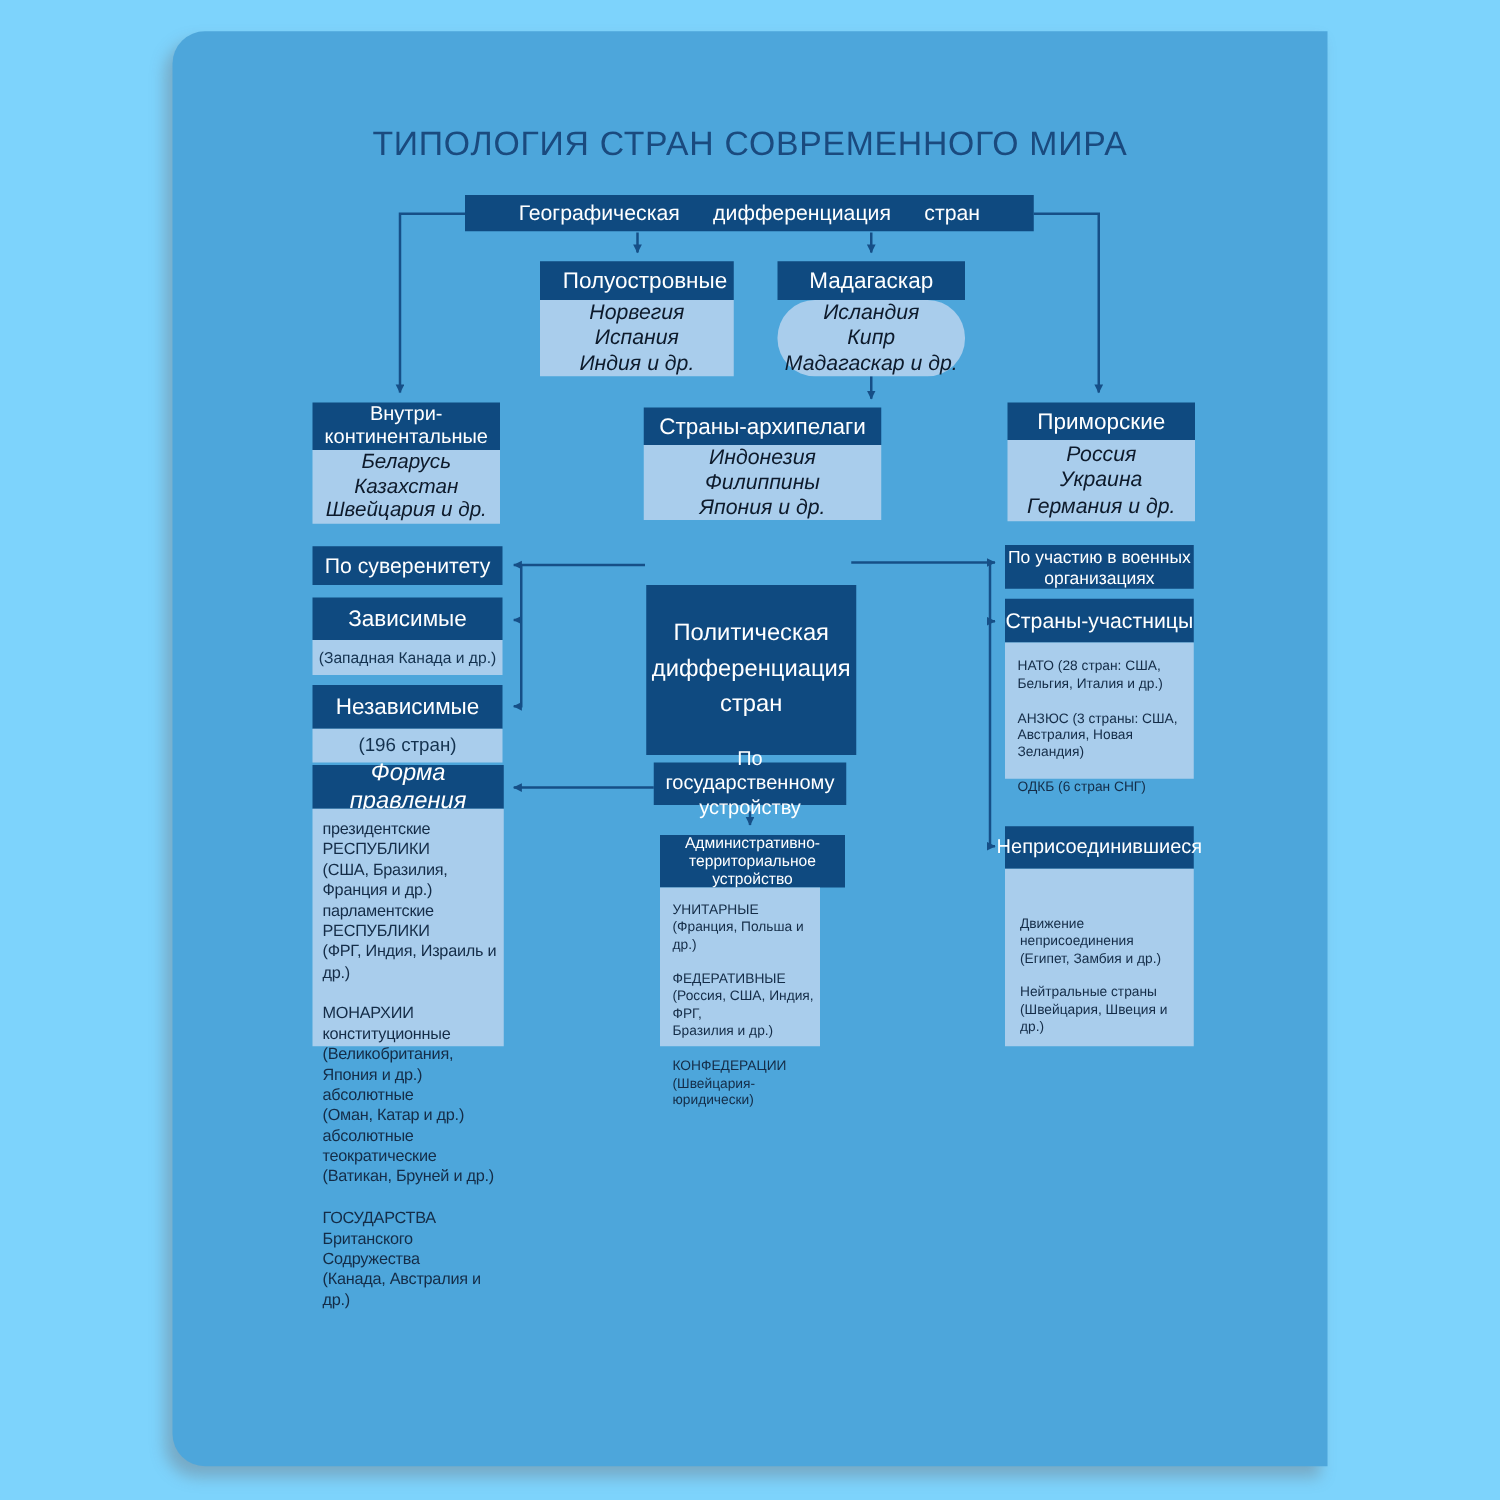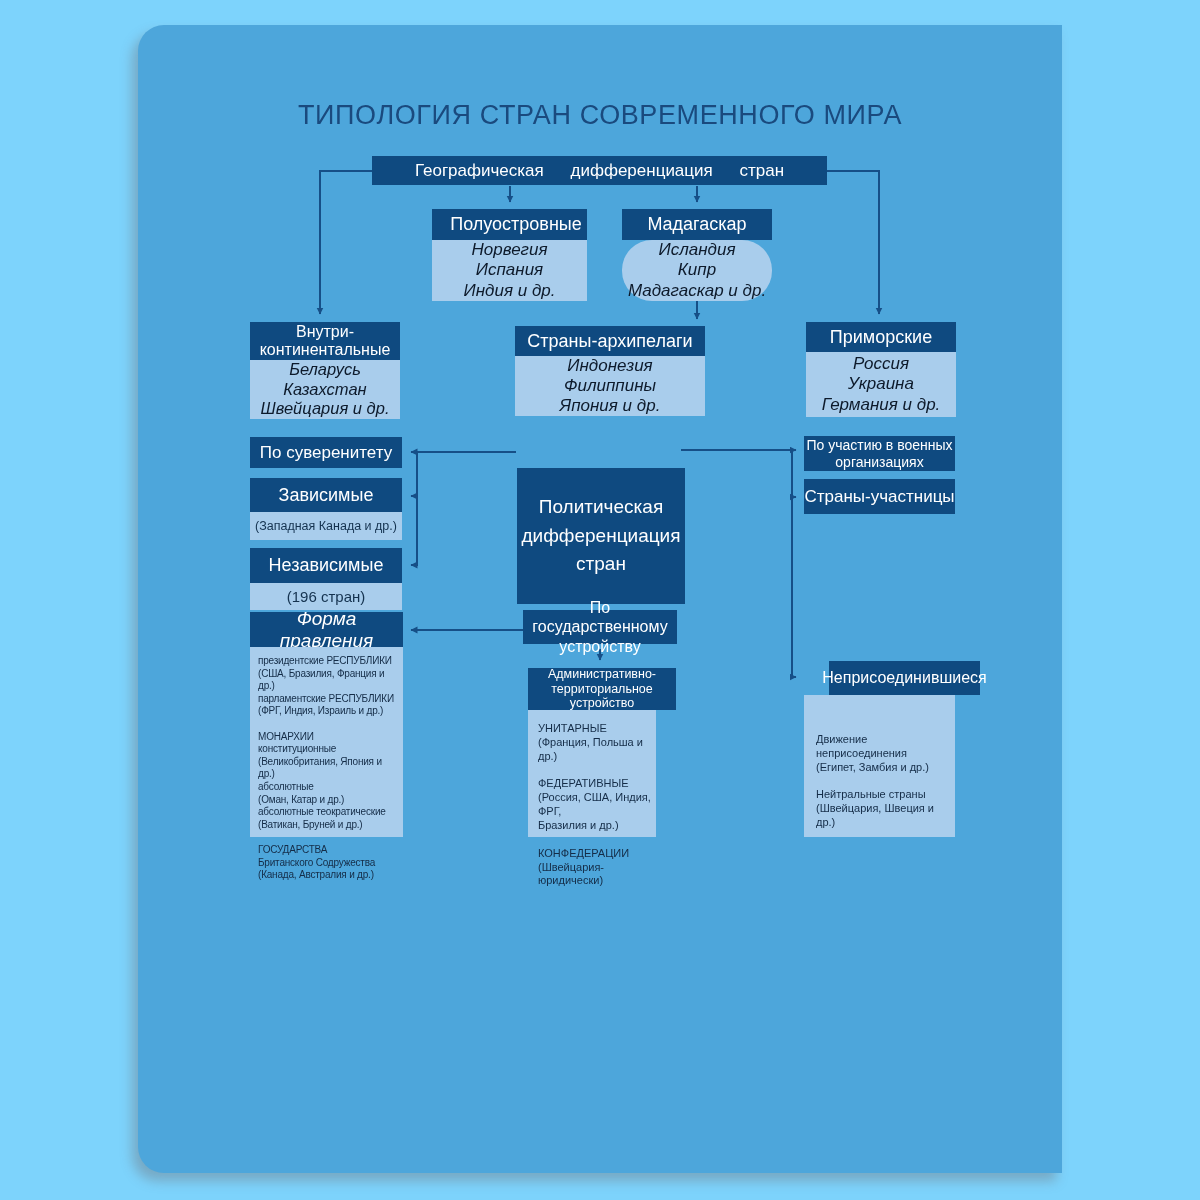--- a/index.html
+++ b/index.html
@@ -82,21 +82,21 @@
 дифференциация
 стран</div>
 
   <div class="abs box-dark" style="left:250px;top:437px;width:152px;height:31px;font-size:17px;">По суверенитету</div>
   <div class="abs box-dark" style="left:250px;top:478px;width:152px;height:34px;font-size:18px;">Зависимые</div>
   <div class="abs box-light note" style="left:250px;top:512px;width:152px;height:28px;font-size:12.5px;">(Западная Канада и др.)</div>
   <div class="abs box-dark" style="left:250px;top:548px;width:152px;height:35px;font-size:18px;">Независимые</div>
   <div class="abs box-light note" style="left:250px;top:583px;width:152px;height:27px;font-size:15px;">(196 стран)</div>
 
   <div class="abs box-dark" style="left:250px;top:612px;width:153px;height:35px;font-size:19px;font-style:italic;">Форма правления</div>
-  <div class="abs box-light small-body" style="left:250px;top:647px;width:153px;height:190px;padding:8px 4px 16px 8px;font-size:10px;letter-spacing:-0.2px;">президентские РЕСПУБЛИКИ
+  <div class="abs box-light small-body" style="left:250px;top:647px;width:153px;height:190px;padding:8px 4px 16px 8px;font-size:13px;letter-spacing:-0.2px;">президентские РЕСПУБЛИКИ
 (США, Бразилия, Франция и др.)
 парламентские РЕСПУБЛИКИ
 (ФРГ, Индия, Израиль и др.)
 
 МОНАРХИИ
 конституционные
 (Великобритания, Япония и др.)
 абсолютные
 (Оман, Катар и др.)
 абсолютные теократические
@@ -117,20 +117,27 @@
 ФЕДЕРАТИВНЫЕ
 (Россия, США, Индия, ФРГ,
 Бразилия и др.)
 
 КОНФЕДЕРАЦИИ
 (Швейцария-юридически)</div>
 
   <div class="abs box-dark" style="left:804px;top:436px;width:151px;height:35px;font-size:14px;line-height:1.2;">По участию в военных
 организациях</div>
   <div class="abs box-dark" style="left:804px;top:479px;width:151px;height:35px;font-size:17px;">Страны-участницы</div>
-  <div class="abs box-dark" style="left:804px;top:661px;width:151px;height:34px;font-size:16px;margin-left:25px;">Неприсоединившиеся</div>
+  <div class="abs box-light small-body" style="left:804px;top:514px;width:151px;height:109px;padding:13px 2px 0 10px;">НАТО (28 стран: США,
+Бельгия, Италия и др.)
+
+АНЗЮС (3 страны: США,
+Австралия, Новая Зеландия)
+
+ОДКБ (6 стран СНГ)</div>
+  <div class="abs box-dark" style="left:804px;top:661px;width:151px;height:34px;font-size:16px;">Неприсоединившиеся</div>
   <div class="abs box-light small-body" style="left:804px;top:695px;width:151px;height:142px;padding:38px 2px 0 12px;">Движение
 неприсоединения
 (Египет, Замбия и др.)
 
 Нейтральные страны
 (Швейцария, Швеция и др.)</div>
 </div>
 
 </body></html>

